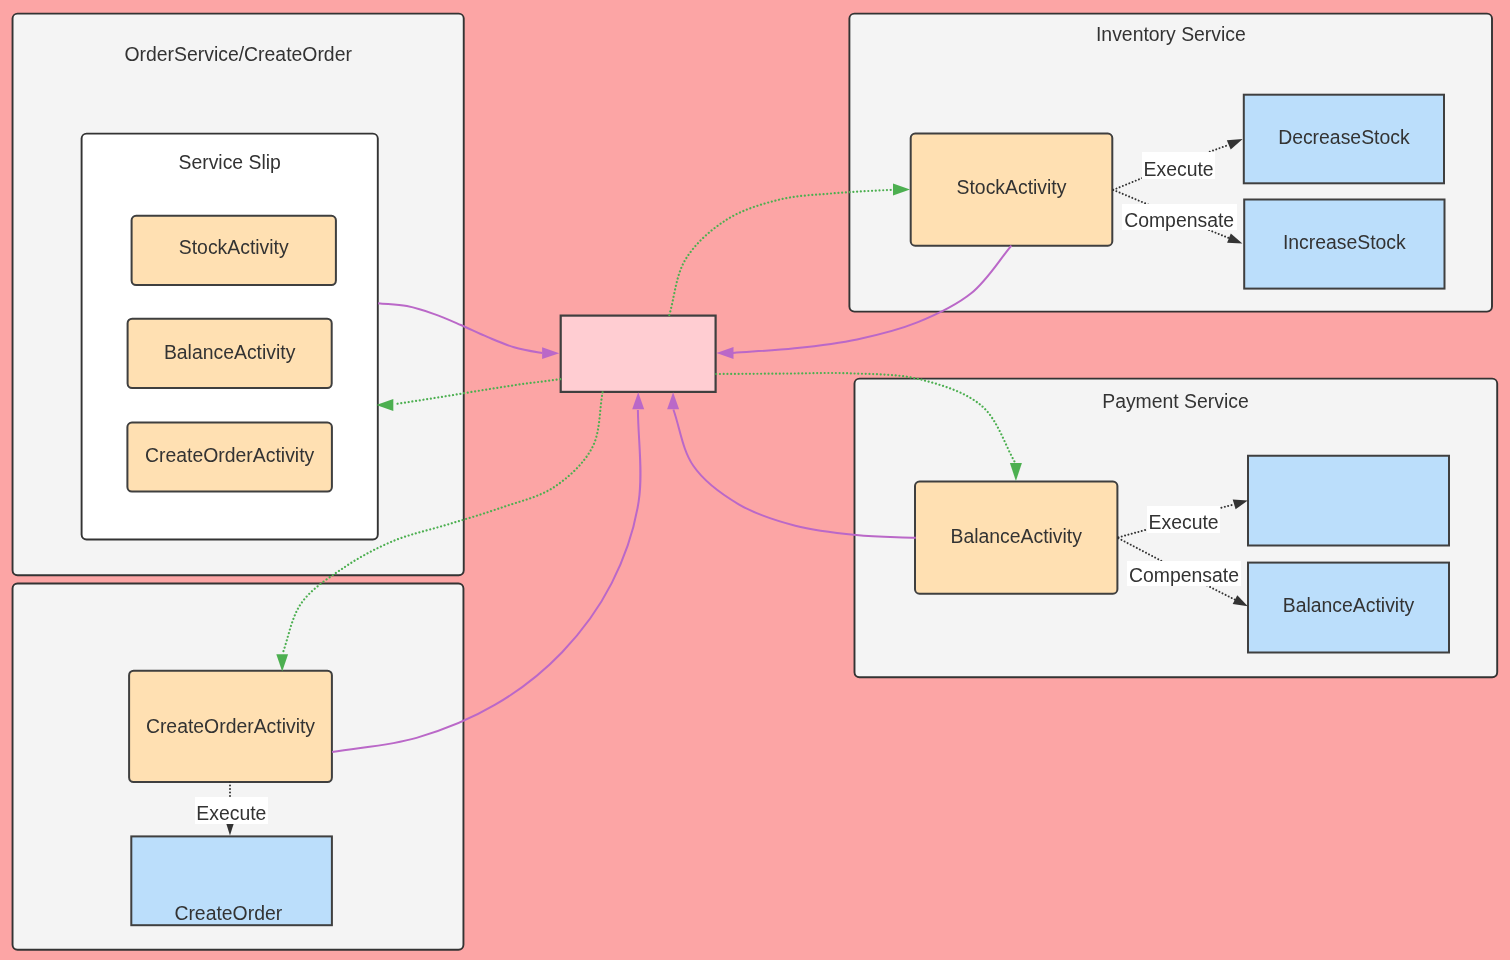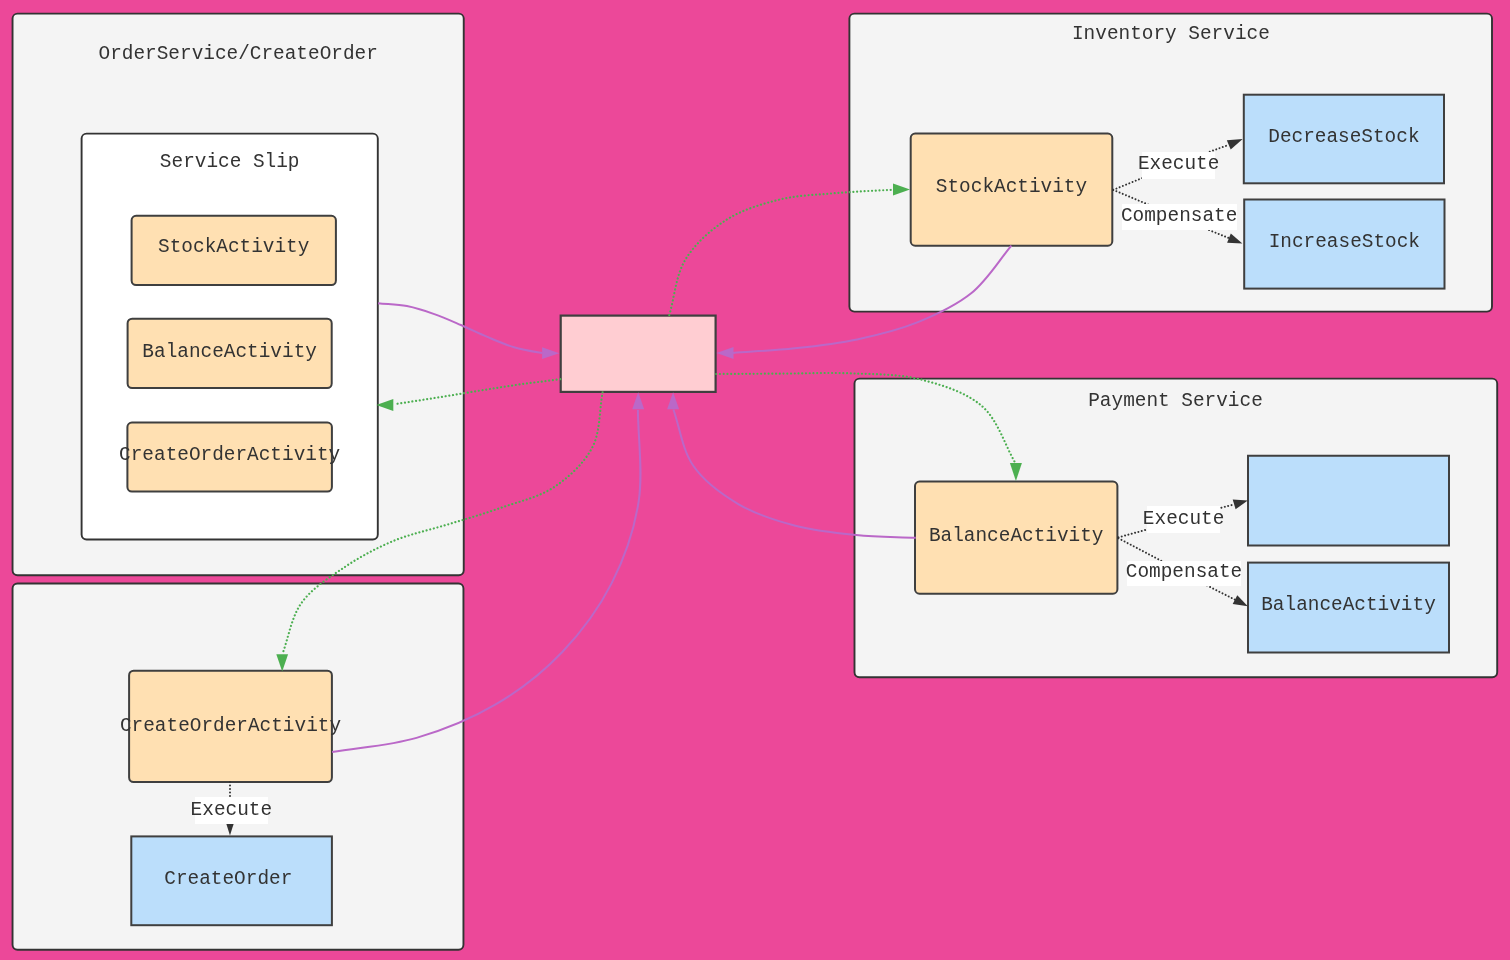--- a/index.html
+++ b/index.html
@@ -1,24 +1,24 @@
 <!DOCTYPE html>
 <html><head>
 <meta charset="utf-8">
 <title>Routing Slip Saga Diagram</title>
 <style>
   html,body{margin:0;padding:0;background:#ffffff;}
-  #stage{position:relative;width:1510px;height:960px;background:#ec4899;overflow:hidden;
-         font-family:Liberation Mono, monospace;}
+  #stage{position:relative;width:1510px;height:960px;background:#fca5a5;overflow:hidden;
+         font-family:Liberation Sans, sans-serif;}
   #boxes,#edges{position:absolute;left:0;top:0;width:1510px;height:960px;}
   .clabel{position:absolute;font-size:19.4px;line-height:1;color:#333333;white-space:nowrap;}
   .nlabel{position:absolute;font-size:19.4px;line-height:1;color:#333333;white-space:nowrap;
           display:flex;align-items:center;justify-content:center;}
   .elabel{position:absolute;background:#ffffff;font-size:19.4px;line-height:1;color:#333333;white-space:nowrap;
-          display:flex;align-items:center;justify-content:center;}
+          display:flex;align-items:flex-end;justify-content:center;}
   .clabel span,.nlabel span,.elabel span{transform:translateZ(0);display:inline-block;}
 </style>
 </head>
 <body>
 
 <div id="stage">
   <svg id="boxes" viewBox="0 0 1510 960" width="1510" height="960">
     <rect x="12.54" y="13.6" width="451.2" height="561.7" rx="5" ry="5" fill="#f4f4f4" stroke="#333333" stroke-width="1.9"></rect>
     <rect x="81.6" y="133.6" width="296.2" height="405.9" rx="5" ry="5" fill="#ffffff" stroke="#333333" stroke-width="1.9"></rect>
     <rect x="849.4" y="13.6" width="642.6" height="298.0" rx="5" ry="5" fill="#f4f4f4" stroke="#333333" stroke-width="1.9"></rect>
@@ -89,21 +89,21 @@
     </div>
   <div class="nlabel" style="left:915.0px;top:480.55px;width:202.4px;height:112.1px;">
       <span>BalanceActivity</span>
     </div>
   <div class="nlabel" style="left:1248.0px;top:560.50px;width:201.0px;height:89.9px;">
       <span>BalanceActivity</span>
     </div>
   <div class="nlabel" style="left:129.1px;top:670.75px;width:202.8px;height:111.4px;">
       <span>CreateOrderActivity</span>
     </div>
-  <div class="nlabel" style="left:131.3px;top:834.90px;width:194px;height:88.8px;">
+  <div class="nlabel" style="left:131.3px;top:834.90px;width:194px;height:88.8px;align-items:flex-end;">
       <span>CreateOrder</span>
     </div>
   <div class="elabel" style="left:1141.9px;top:152.1px;width:73.5px;height:27.0px;">
       <span style="margin-top:-1.00px">Execute</span>
     </div>
   <div class="elabel" style="left:1121.7px;top:203.7px;width:114.9px;height:26.4px;">
       <span style="margin-top:0.20px">Compensate</span>
     </div>
   <div class="elabel" style="left:1146.8px;top:505.9px;width:73.6px;height:26.8px;">
       <span style="margin-top:1.40px">Execute</span>

